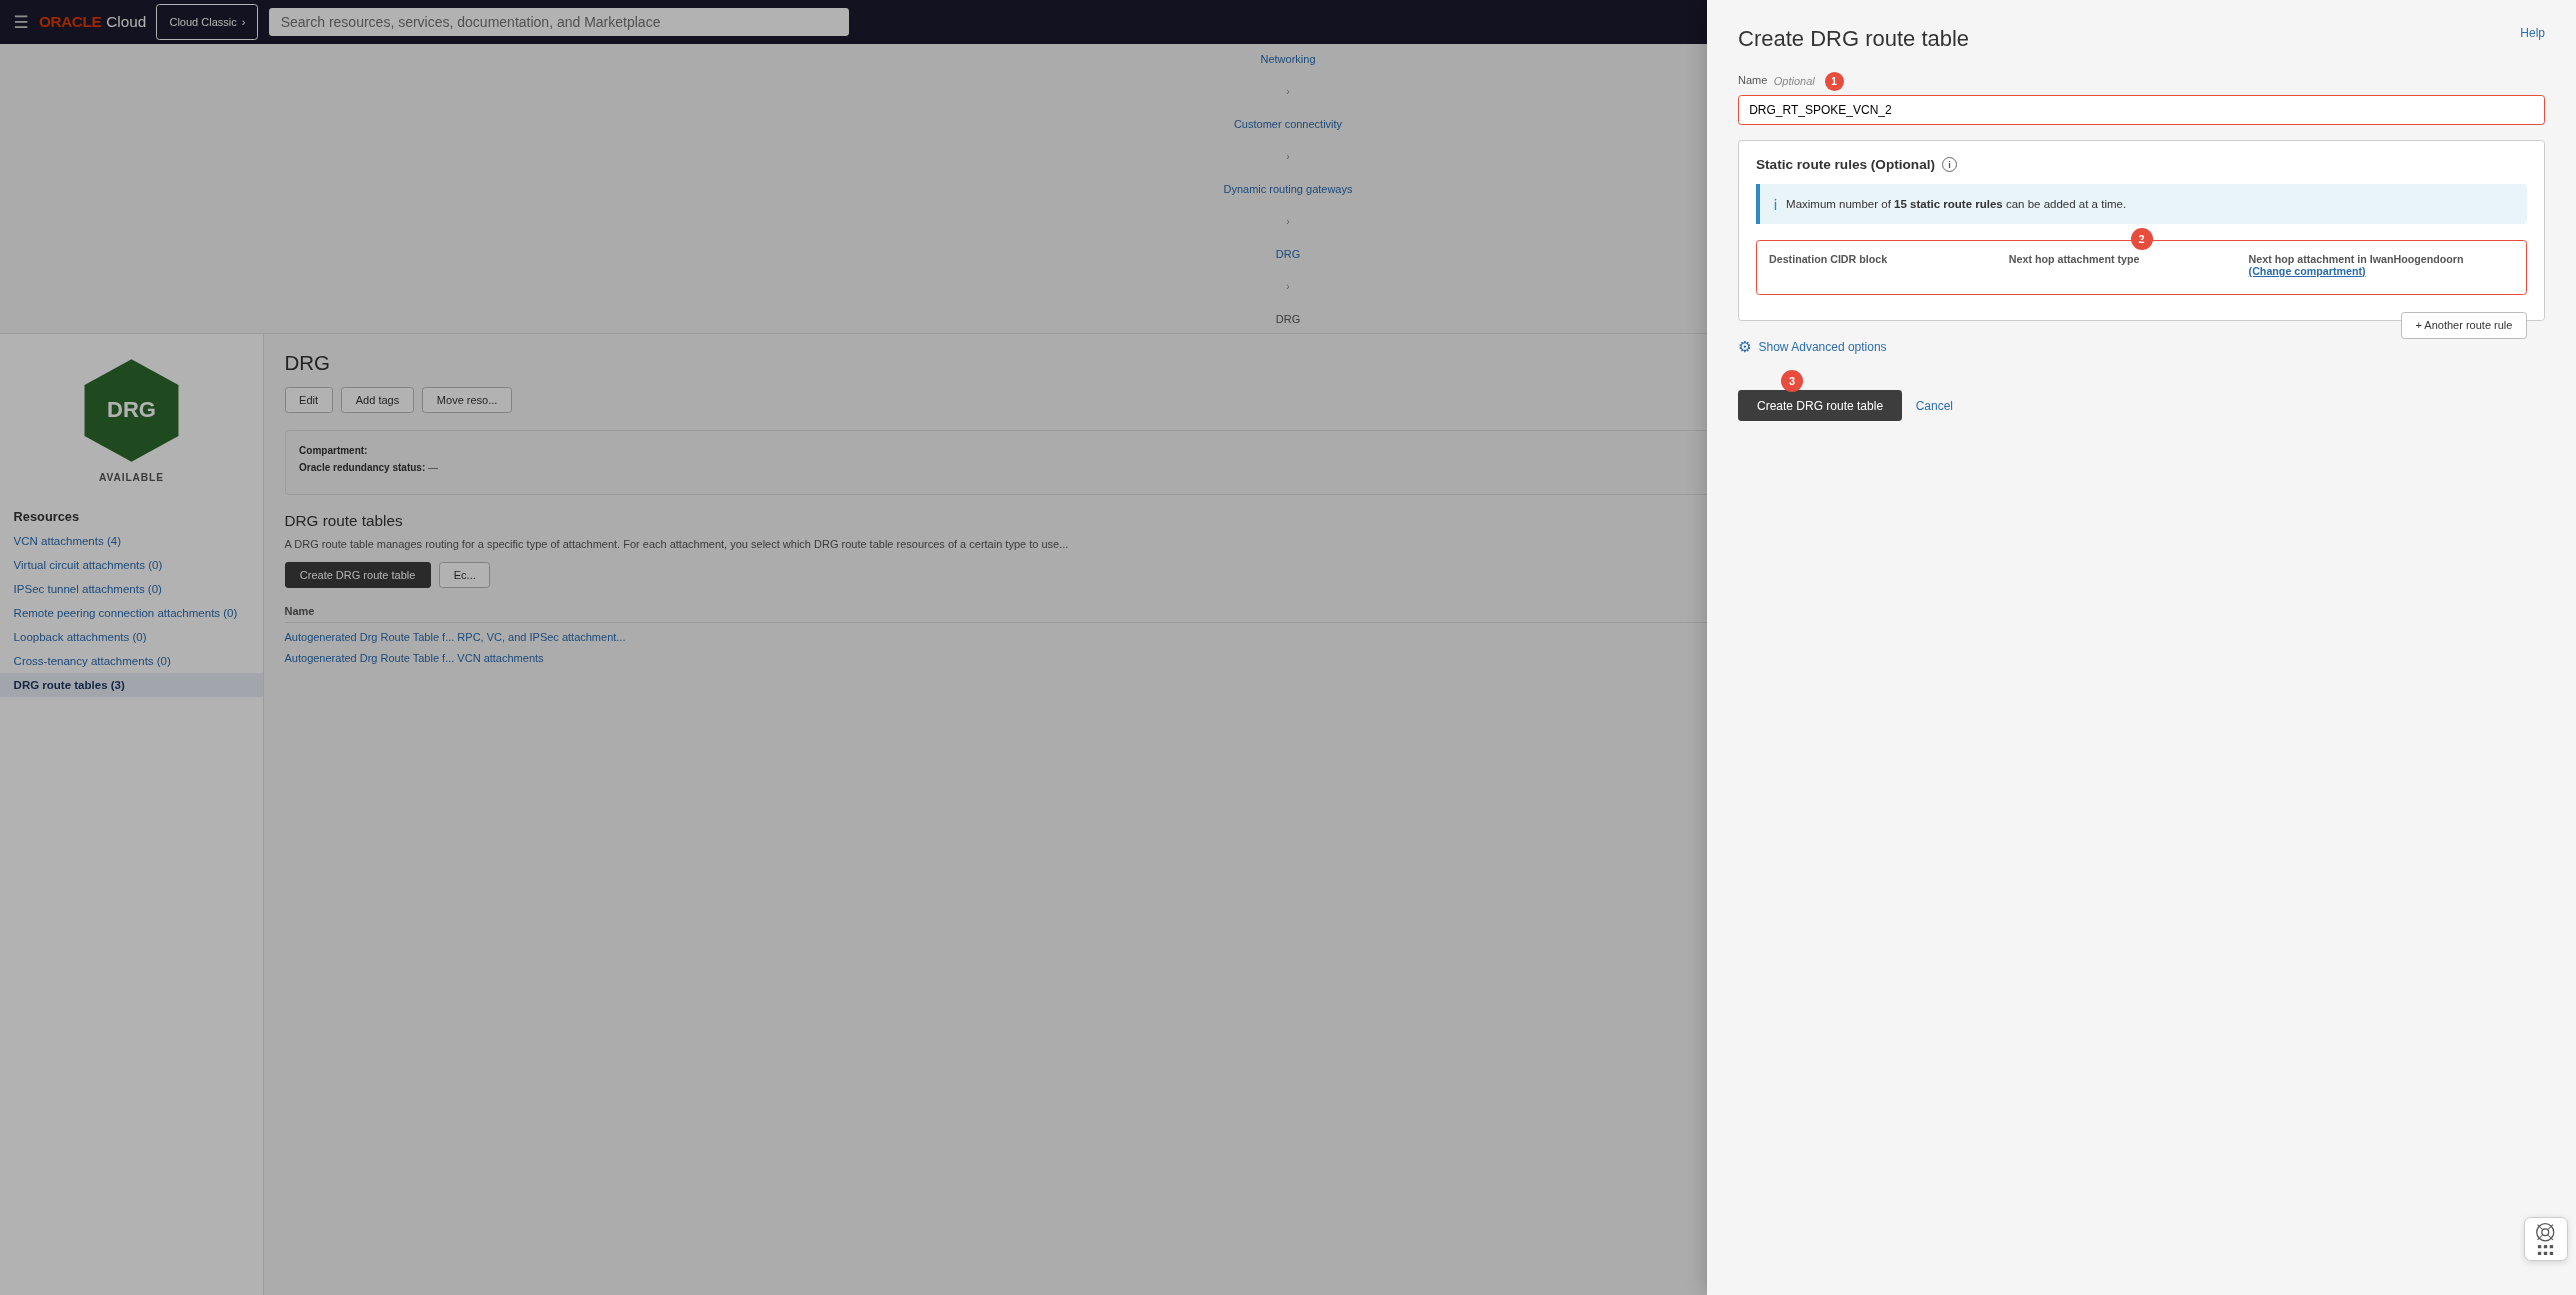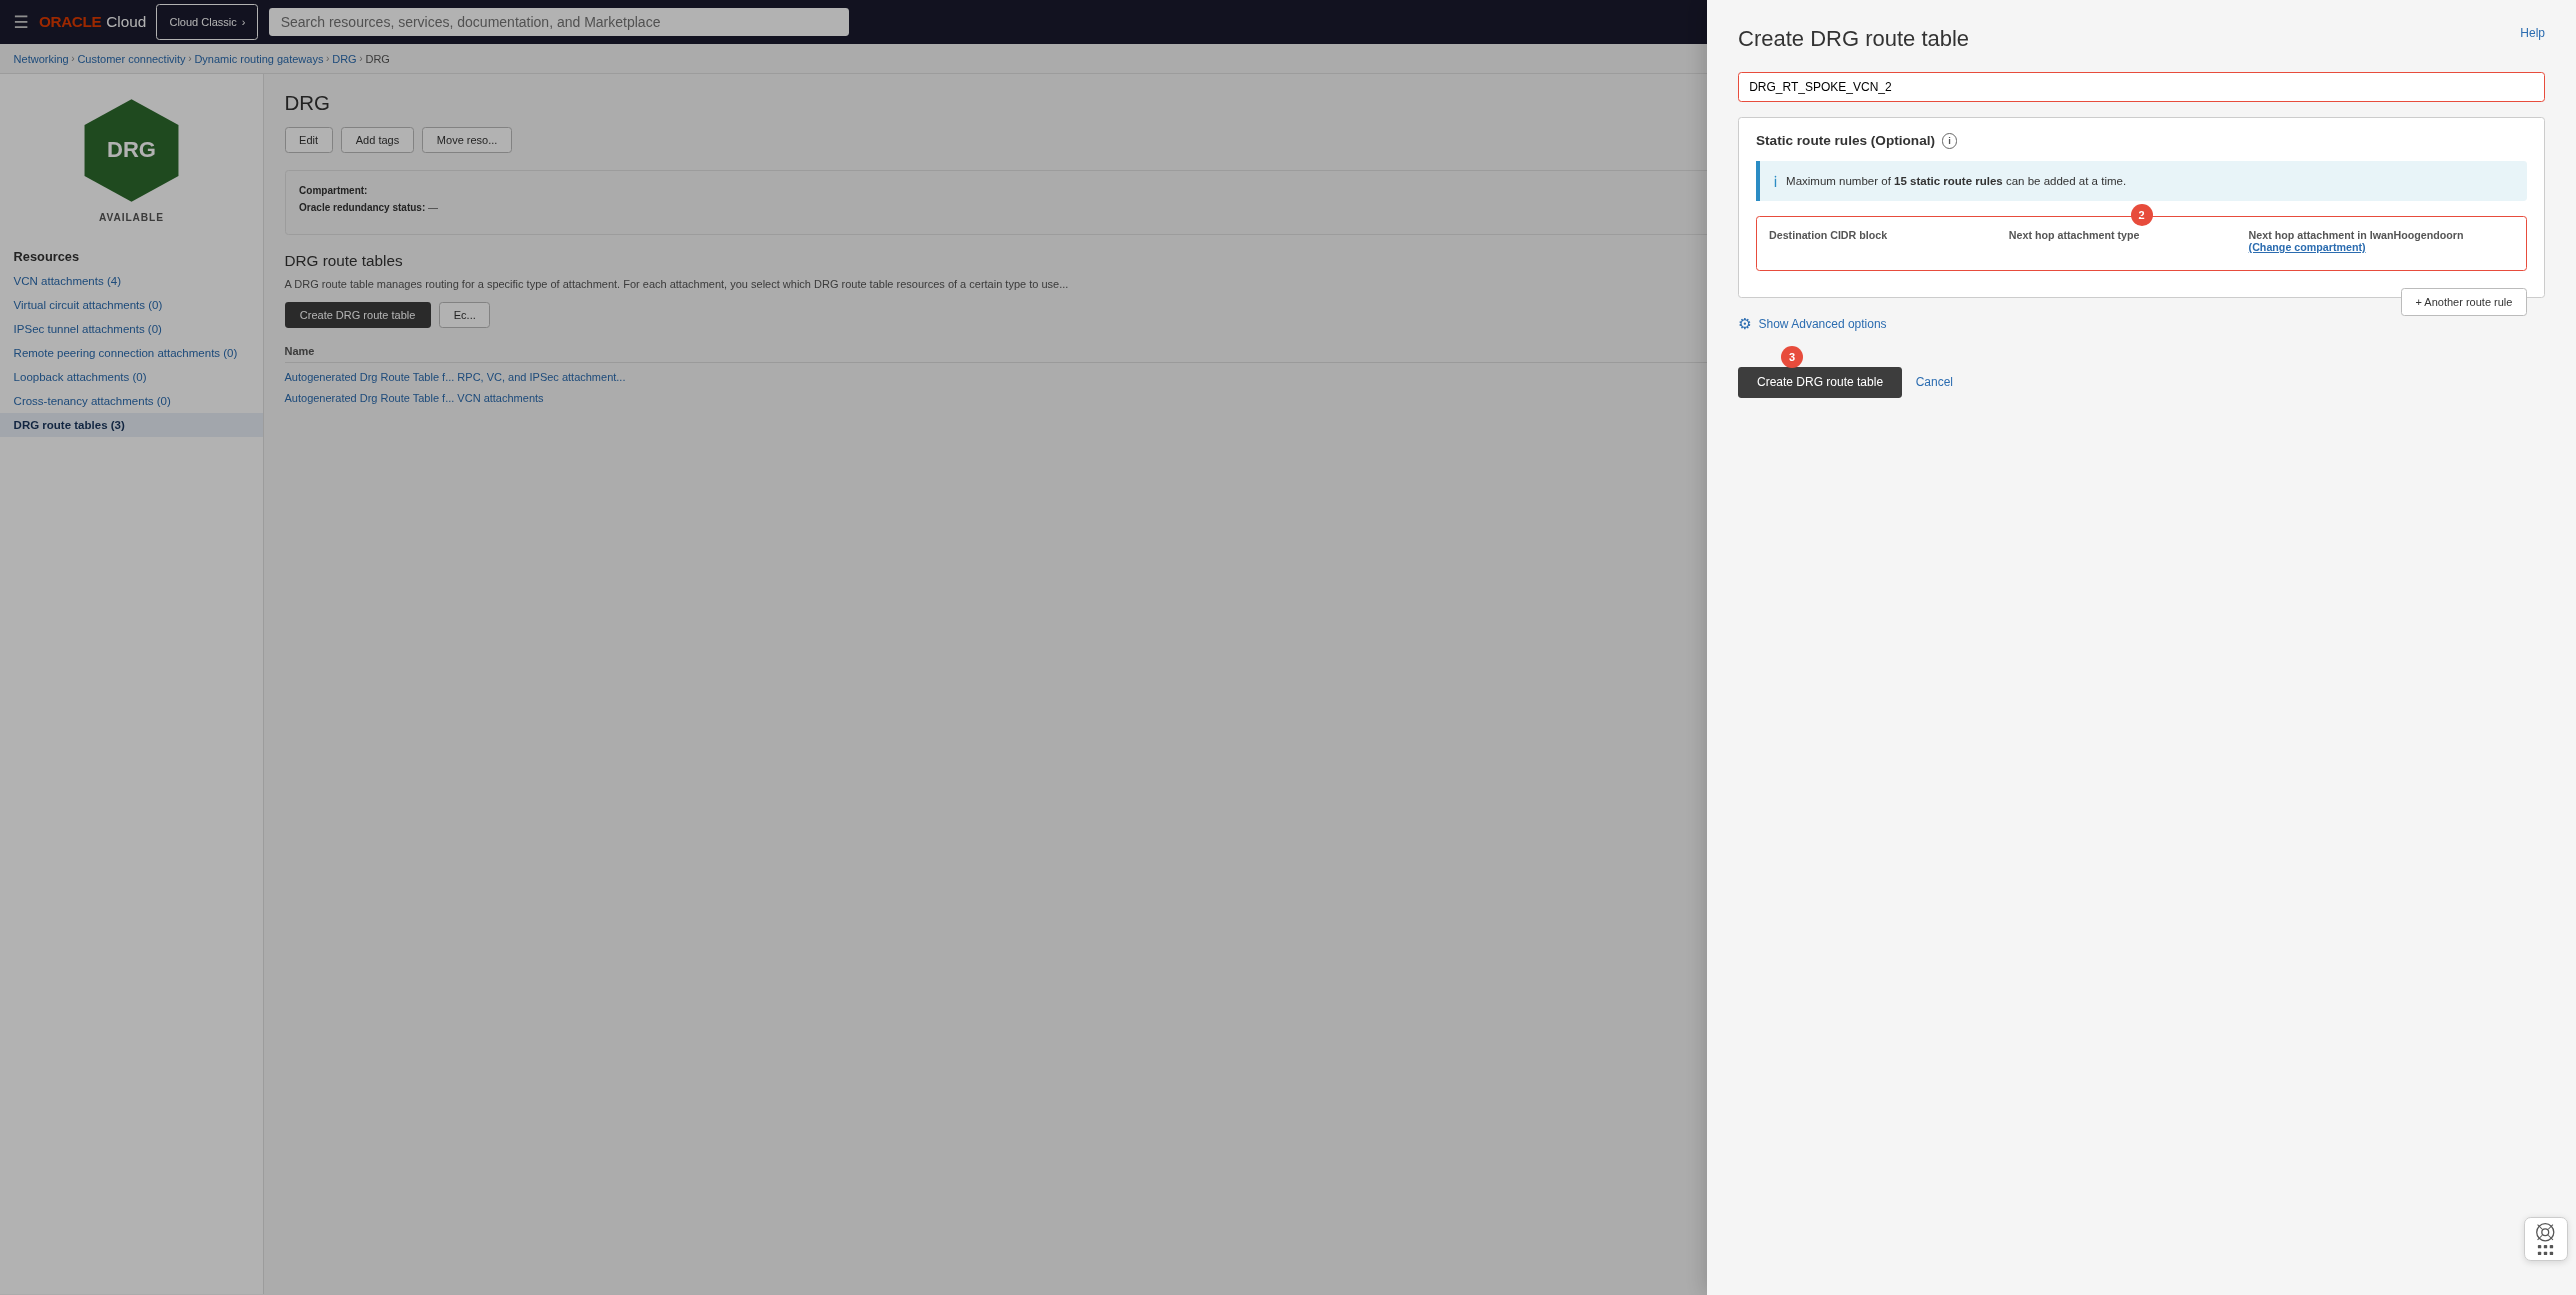--- a/index.html
+++ b/index.html
@@ -47,22 +47,23 @@
     .avatar-circle { width: 25.6px; height: 25.6px; border-radius: 50%; background: #666; display: flex; align-items: center; justify-content: center; font-size: 10.2px; color: white; cursor: pointer; }
 
     
     .breadcrumb {
       background: #f5f5f5;
       padding: 8.5px 13.6px;
       font-size: 11px;
       color: #555;
       display: flex;
       align-items: center;
-      gap: 1px;
+      gap: 21px;
       border-bottom: 0.9px solid #e0e0e0;
+      flex-direction: column;
     }
     .breadcrumb a { color: #2b6cb0; text-decoration: none; }
     .breadcrumb .sep { color: #888; font-size: 10.2px; margin: 0 1.7px; }
 
     
     .main-layout {
       display: flex;
       height: calc(100vh - 75px);
     }
 
@@ -505,20 +506,25 @@
   </div>
 
 </div>
 
 <div class="modal-overlay">
   <div class="modal-panel">
     <h2 class="modal-title">Create DRG route table</h2>
     <a class="help-link" href="#">Help</a>
 
     <div class="form-group">
+      <label class="form-label">
+        <span>Name</span>
+        <span class="optional">Optional</span>
+        <span class="step-badge-field">1</span>
+      </label>
       <input type="text" class="form-input input-red-border" value="DRG_RT_SPOKE_VCN_2" style="">
     </div>
 
     <div class="route-rules-section">
       <div class="route-rules-title">
         <span>Static route rules (Optional)</span>
         <span class="info-circle">i</span>
       </div>
 
       <div class="info-banner">

